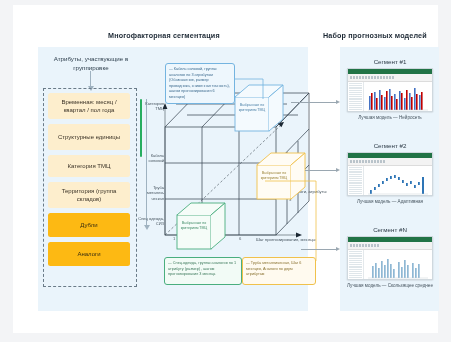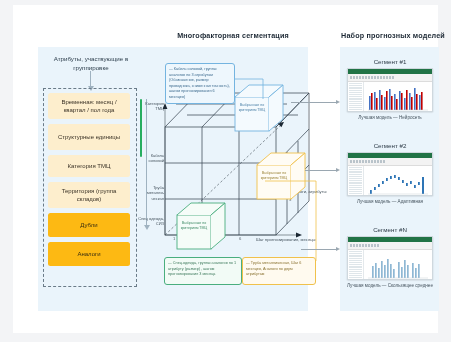--- a/index.html
+++ b/index.html
@@ -1,20 +1,20 @@
 <!DOCTYPE html>
 <html><head>
 <meta charset="utf-8">
 <style>
   html,body{margin:0;padding:0;background:#f3f4f6;}
   body{font-family:"Liberation Sans",sans-serif;}
   #page{position:relative;width:451px;height:342px;background:#f3f4f6;overflow:hidden;}
   #card{position:absolute;left:13px;top:5px;width:425px;height:328px;background:#ffffff;}
 
-  .hdr{position:absolute;font-size:7.2px;font-weight:bold;color:#1b2733;letter-spacing:.15px;text-align:center;}
+  .hdr{position:absolute;font-size:7.2px;font-weight:bold;color:#1b2733;letter-spacing:.15px;}
   #hdr-left{left:95px;top:26px;width:250px;}
   #hdr-right{left:310px;top:26px;width:140px;}
 
   #left-panel{position:absolute;left:25px;top:42px;width:270px;height:264px;background:#eaf4fb;}
   #right-panel{position:absolute;left:327px;top:42px;width:99px;height:264px;background:#eaf4fb;}
 
   #attrs-title{position:absolute;left:30px;top:50px;width:96px;text-align:center;font-size:6.2px;color:#30414f;line-height:1.45;}
   #attrs-arrow{position:absolute;left:77px;top:66px;width:1px;height:16px;background:#9fb2c0;}
   #attrs-arrow:after{content:"";position:absolute;left:-2.5px;bottom:-4px;border-left:3px solid transparent;border-right:3px solid transparent;border-top:5px solid #9fb2c0;}
 

